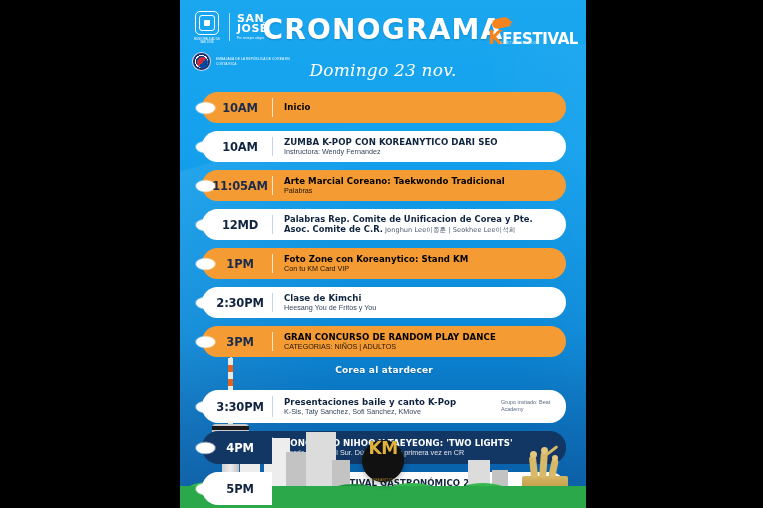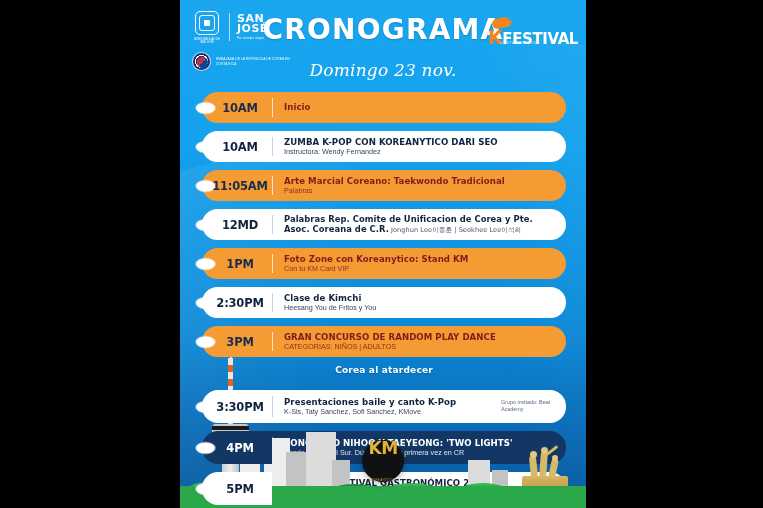--- a/index.html
+++ b/index.html
@@ -147,21 +147,21 @@
   .body::before{
     content:""; position:absolute; left:0; top:6px; bottom:6px; width:1px;
     background: rgba(255,255,255,.55);
   }
   .hl { font-weight: 800; font-size: 8.6px; line-height: 1.18; letter-spacing:.05px;
         font-family:"DejaVu Sans", sans-serif; }
   .sl { font-size: 7.2px; line-height: 1.2; margin-top: 1px; opacity:.88; }
 
   
   .row.orange .time { background:#F59B34; color:#1b2b4b; }
-  .row.orange .body { background:#F59B34; color:#7f1d1d; }
+  .row.orange .body { background:#F59B34; color:#000000; }
   .row.orange .body::before { background: rgba(255,255,255,.75); }
   
   .row.white .time { background:#fff; color:#10243f; }
   .row.white .body { background:#fff; color:#10243f; }
   .row.white .body::before { background: rgba(120,160,200,.45); }
   
   .row.navy .time { background:#123764; color:#fff; }
   .row.navy .body { background:#123764; color:#fff; }
   .row.navy .body::before { background: rgba(255,255,255,.45); }
   .row.navy .notch { background:#fff; }
@@ -313,21 +313,21 @@
         </div>
       </div>
 
       <div class="row white two-line">
         <div class="time">
           <div class="notch"></div>
           <span>12MD</span>
         </div>
         <div class="body">
           <div class="hl">Palabras Rep. Comite de Unificacion de Corea y Pte.</div>
-          <div class="hl"><span>Asoc. Coreana de C.R.</span><span class="inline-note korean">Jonghun Lee이종훈 | Seokhee Lee이석희</span></div>
+          <div class="hl"><span>Asoc. Comite de C.R.</span><span class="inline-note korean">Jonghun Lee이종훈 | Seokhee Lee이석희</span></div>
         </div>
       </div>
 
       <div class="row orange">
         <div class="time">
           <div class="notch"></div>
           <span>1PM</span>
         </div>
         <div class="body">
           <div class="hl">Foto Zone con Koreanytico: Stand KM</div>

